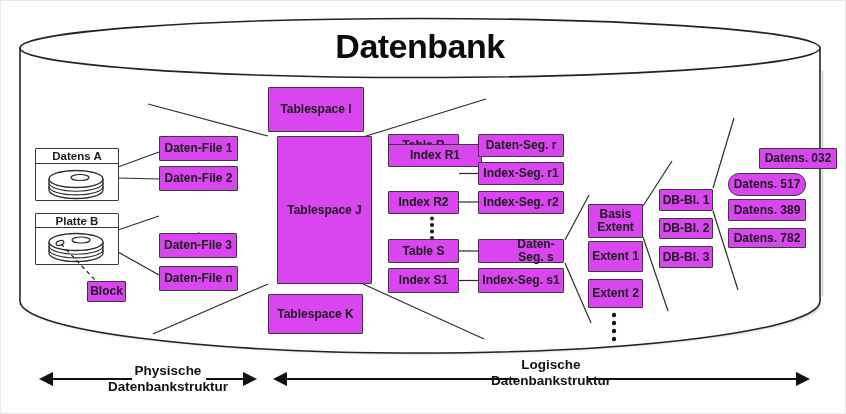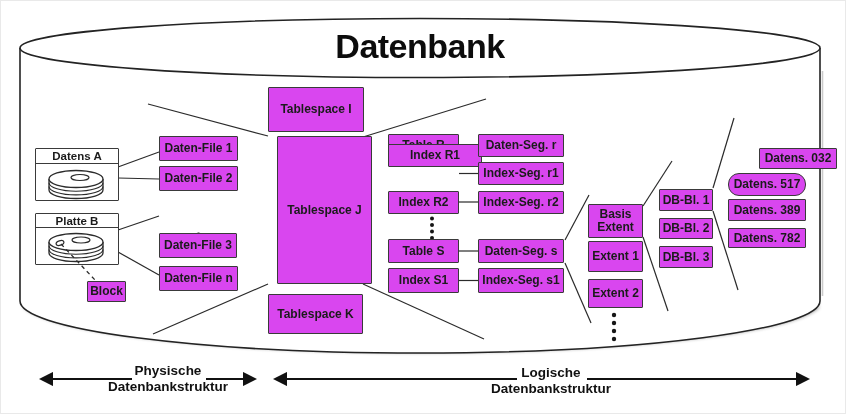--- a/index.html
+++ b/index.html
@@ -129,41 +129,41 @@
 
   <div class="box" style="left:387px;top:133px;width:71px;height:23px;">Table R</div>
   <div class="box" style="left:387px;top:143px;width:94px;height:23px;">Index R1</div>
   <div class="box" style="left:387px;top:190px;width:71px;height:23px;">Index R2</div>
   <div class="box" style="left:387px;top:238px;width:71px;height:24px;">Table S</div>
   <div class="box" style="left:387px;top:267px;width:71px;height:25px;">Index S1</div>
 
   <div class="box" style="left:477px;top:133px;width:86px;height:23px;">Daten-Seg. r</div>
   <div class="box" style="left:477px;top:161px;width:86px;height:23px;">Index-Seg. r1</div>
   <div class="box" style="left:477px;top:190px;width:86px;height:23px;">Index-Seg. r2</div>
-  <div class="box" style="left:477px;top:238px;width:86px;height:24px;">Daten-Seg. s</div>
+  <div class="box" style="left:477px;top:238px;width:86px;height:24px;padding-left:32px;">Daten-Seg. s</div>
   <div class="box" style="left:477px;top:267px;width:86px;height:25px;">Index-Seg. s1</div>
 
   <div class="box" style="left:587px;top:203px;width:55px;height:34px;">Basis Extent</div>
   <div class="box" style="left:587px;top:240px;width:55px;height:31px;">Extent 1</div>
   <div class="box" style="left:587px;top:278px;width:55px;height:29px;">Extent 2</div>
 
   <div class="box" style="left:658px;top:188px;width:54px;height:22px;">DB-Bl. 1</div>
   <div class="box" style="left:658px;top:217px;width:54px;height:21px;">DB-Bl. 2</div>
   <div class="box" style="left:658px;top:245px;width:54px;height:22px;">DB-Bl. 3</div>
 
   <div class="box" style="left:727px;top:147px;width:78px;height:21px;margin-left:31px;">Datens. 032</div>
   <div class="box" style="left:727px;top:172px;width:78px;height:23px;border-radius:11px;">Datens. 517</div>
   <div class="box" style="left:727px;top:198px;width:78px;height:22px;">Datens. 389</div>
   <div class="box" style="left:727px;top:227px;width:78px;height:20px;">Datens. 782</div>
 
   <div class="legend" style="left:62px;top:362px;width:210px;">
     <span>Physische</span>
     <span>Datenbankstruktur</span>
   </div>
-  <div class="legend" style="left:445px;top:364px;width:210px;">
+  <div class="legend" style="left:445px;top:356px;width:210px;">
     <span>Logische</span>
     <span>Datenbankstruktur</span>
   </div>
 
   <svg id="overlay" class="layer" width="846" height="414" viewBox="0 0 846 414">
     <line x1="60" y1="243" x2="95" y2="280" stroke="#2b2b2b" stroke-width="1.3" stroke-dasharray="4 3.5"></line>
   </svg>
 
 </div>
 

